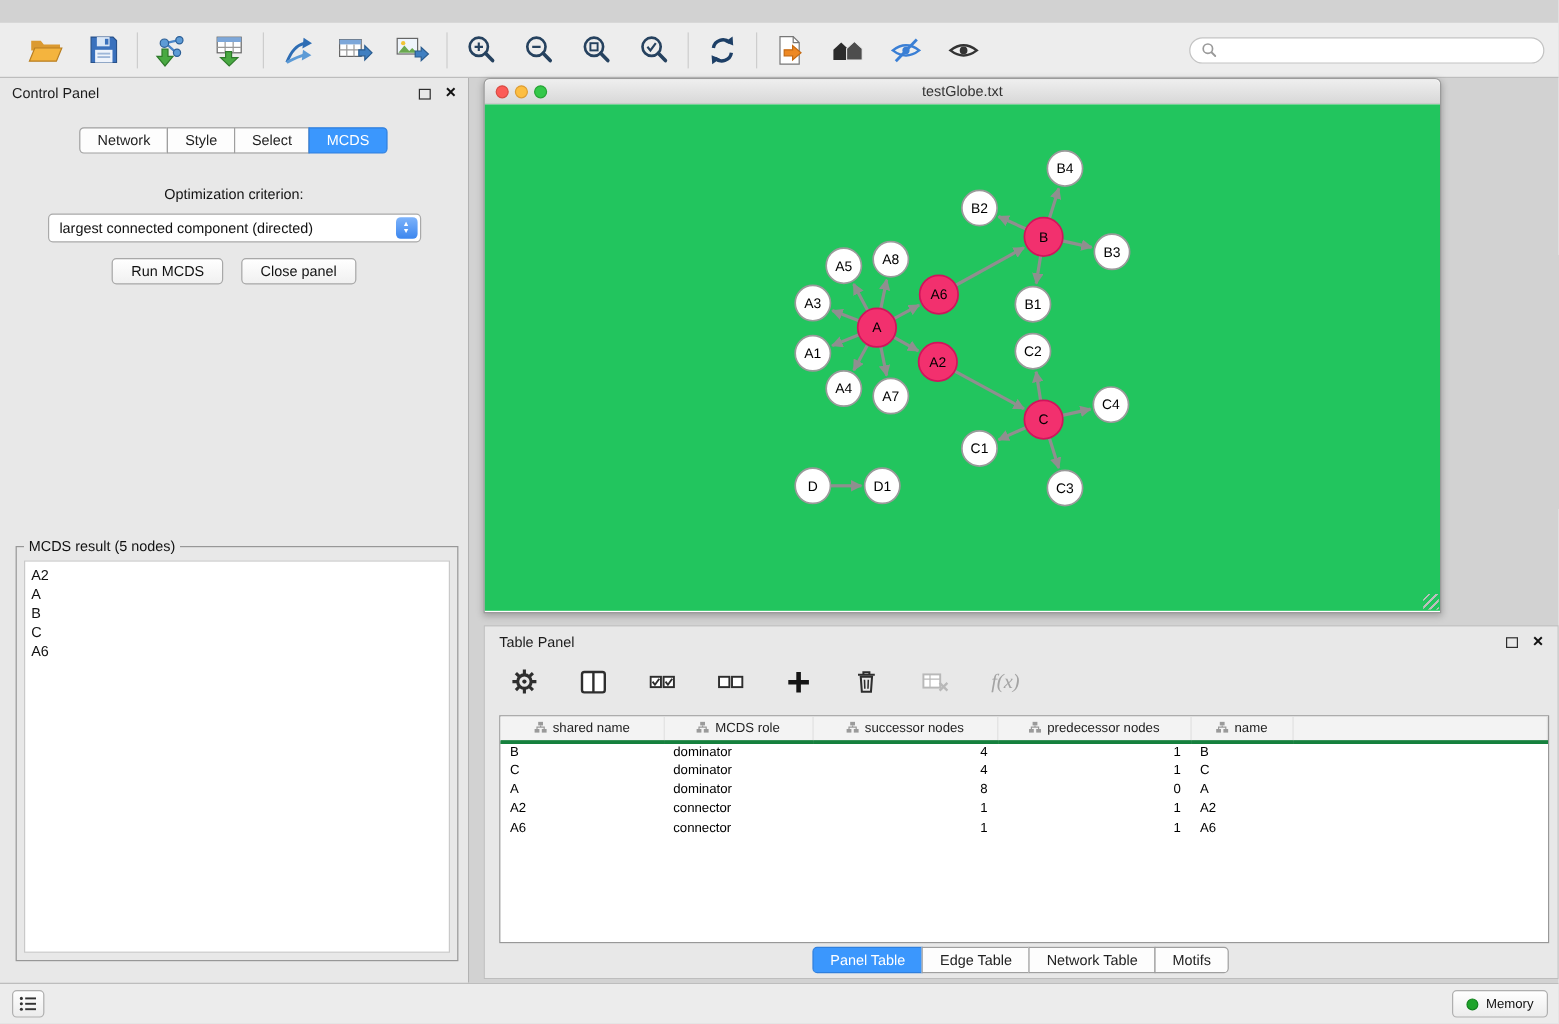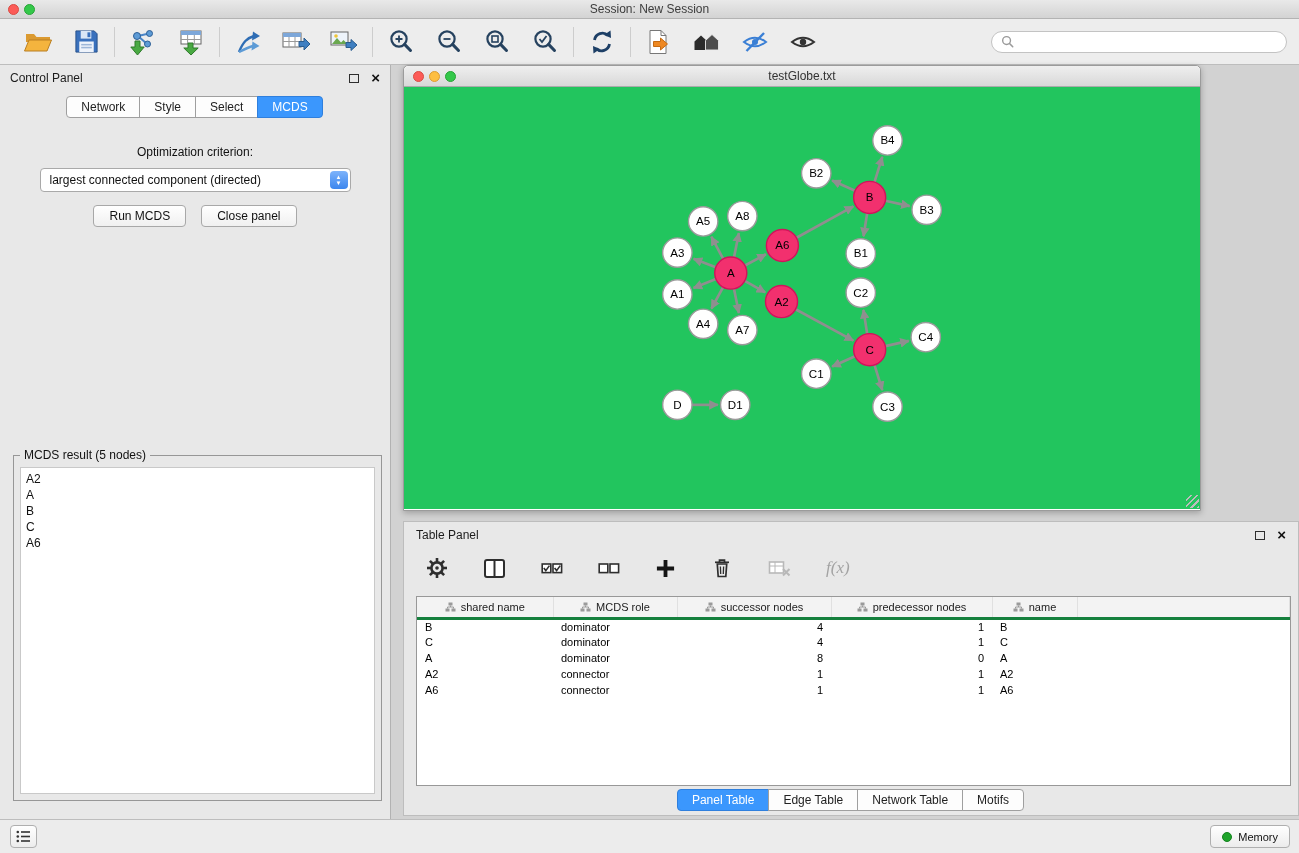--- a/index.html
+++ b/index.html
@@ -29,21 +29,21 @@
   .search input { border:none; outline:none; flex:1; font-size:12px; background:transparent;
     font-family:"Liberation Sans",sans-serif; }
 
   
   .control-panel { position:absolute; left:0; top:65px; width:391px; height:754px;
     background:#e8e8e8; border-right:1px solid #b2b2b2; }
   .panel-header { height:26px; display:flex; align-items:center; padding:0 10px; color:#1c1c1c; }
   .panel-header .spacer { flex:1; }
   .float-btn { width:10px; height:9px; border:1.5px solid #2e2e2e; margin-right:12px; }
   .close-x { font-size:15px; font-weight:bold; color:#111; line-height:14px; }
-  .seg-row { display:flex; justify-content:center; margin-top:5px; }
+  .seg-row { display:flex; justify-content:center; margin-top:15px; }
   .seg { background:#fdfdfd; border:1px solid #9f9f9f; margin-left:-1px; padding:0 14px;
     height:22px; line-height:21px; font-size:12px; color:#222; cursor:default; }
   .seg.first { border-radius:4px 0 0 4px; }
   .seg.last  { border-radius:0 4px 4px 0; }
   .seg.active { background:#3b97fd; border-color:#2f7fdd; color:#fff; }
   .opt-label { text-align:center; margin-top:27px; font-size:12px; color:#111; }
   .dropdown { position:relative; margin:9px auto 0; width:311px; height:24px; background:#fff;
     border:1px solid #a9a9a9; border-radius:4px; display:flex; align-items:center;
     padding:0 26px 0 9px; font-size:12px; }
   .stepper { position:absolute; right:2px; top:2px; width:18px; height:18px; border-radius:4px;
@@ -100,27 +100,20 @@
   .memory-btn { position:absolute; right:9px; top:5px; height:23px; border:1px solid #afafaf;
     border-radius:4px; background:linear-gradient(#fff,#ececec); display:flex; align-items:center;
     gap:6px; padding:0 11px; font-size:11px; color:#111;text-align:center; }
   .memory-dot { width:10px; height:10px; border-radius:50%; background:#1ea42b; border:1px solid #14821f; }
 </style>
 </head>
 <body>
 
 <div id="app">
 
-  <div class="titlebar">
-    <div class="lights">
-      <span class="light red"></span>
-      <span class="light green"></span>
-    </div>
-    <span>Session: New Session</span>
-  </div>
 
   <div class="toolbar">
     <div class="tb-group">
       <div class="tb-btn">
         <svg width="30" height="28" viewBox="0 0 30 28">
           <path d="M3 6 h8 l2.5 3 H27 v5 H3z" fill="#db9a31"></path>
           <path d="M1.5 23 L6 12 h22.5 L24 23z" fill="#f4b43e" stroke="#b97f22" stroke-width="1"></path>
         </svg>
       </div>
       <div class="tb-btn">

